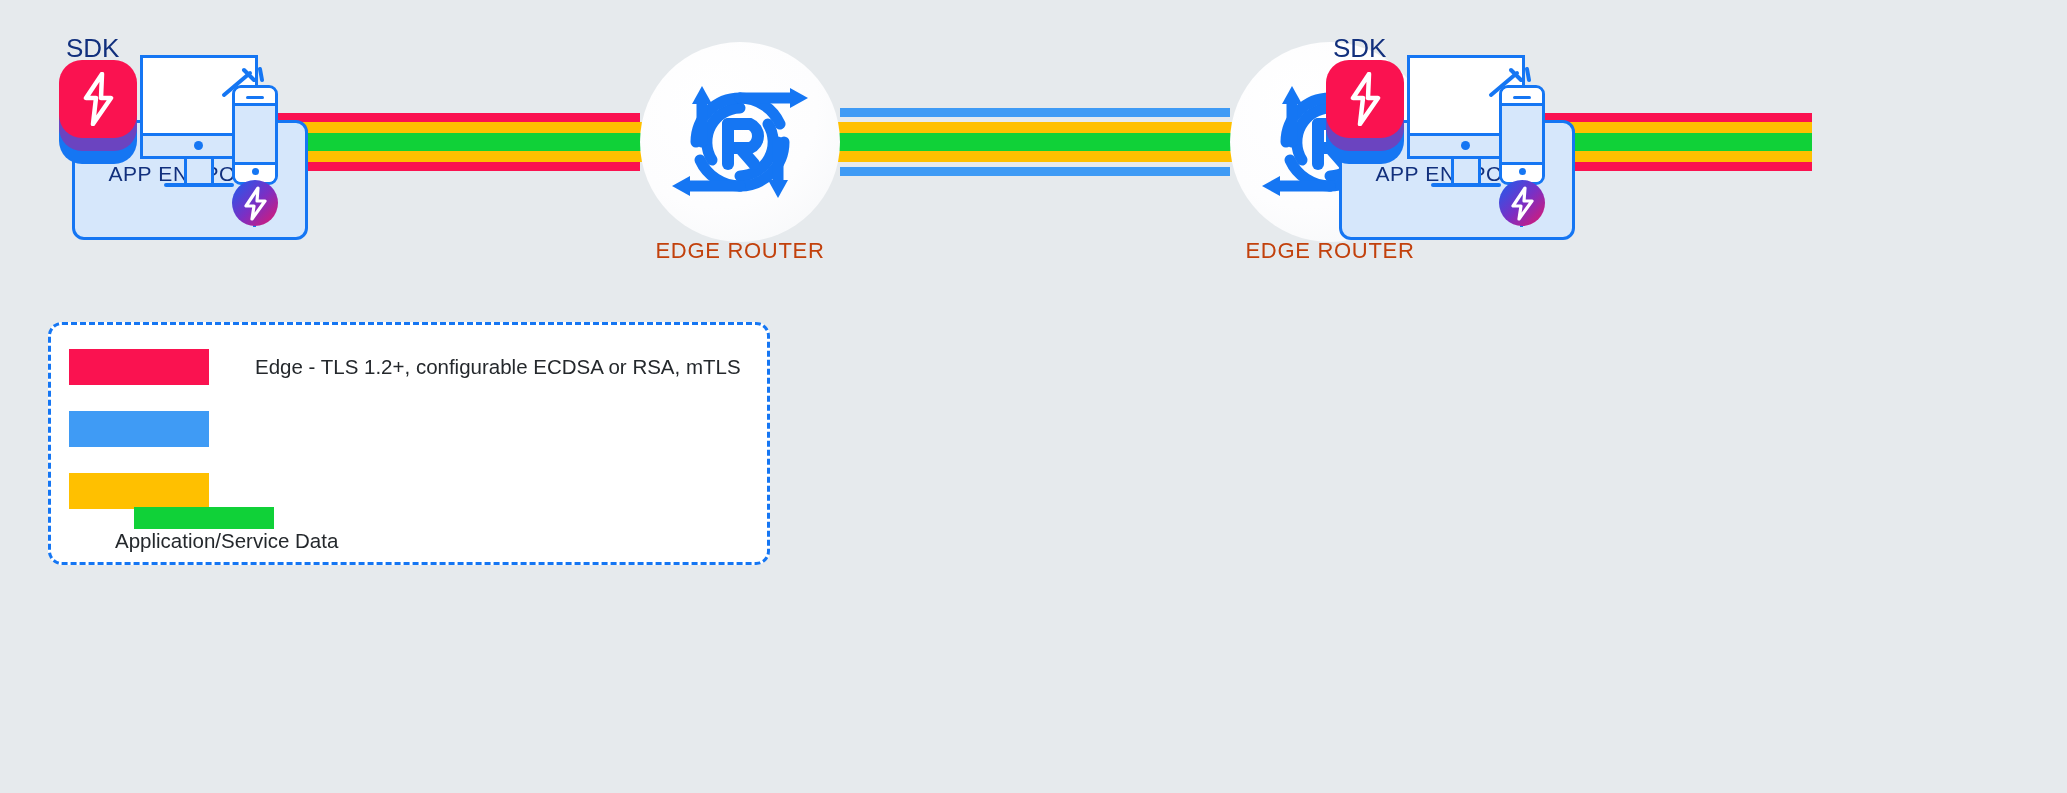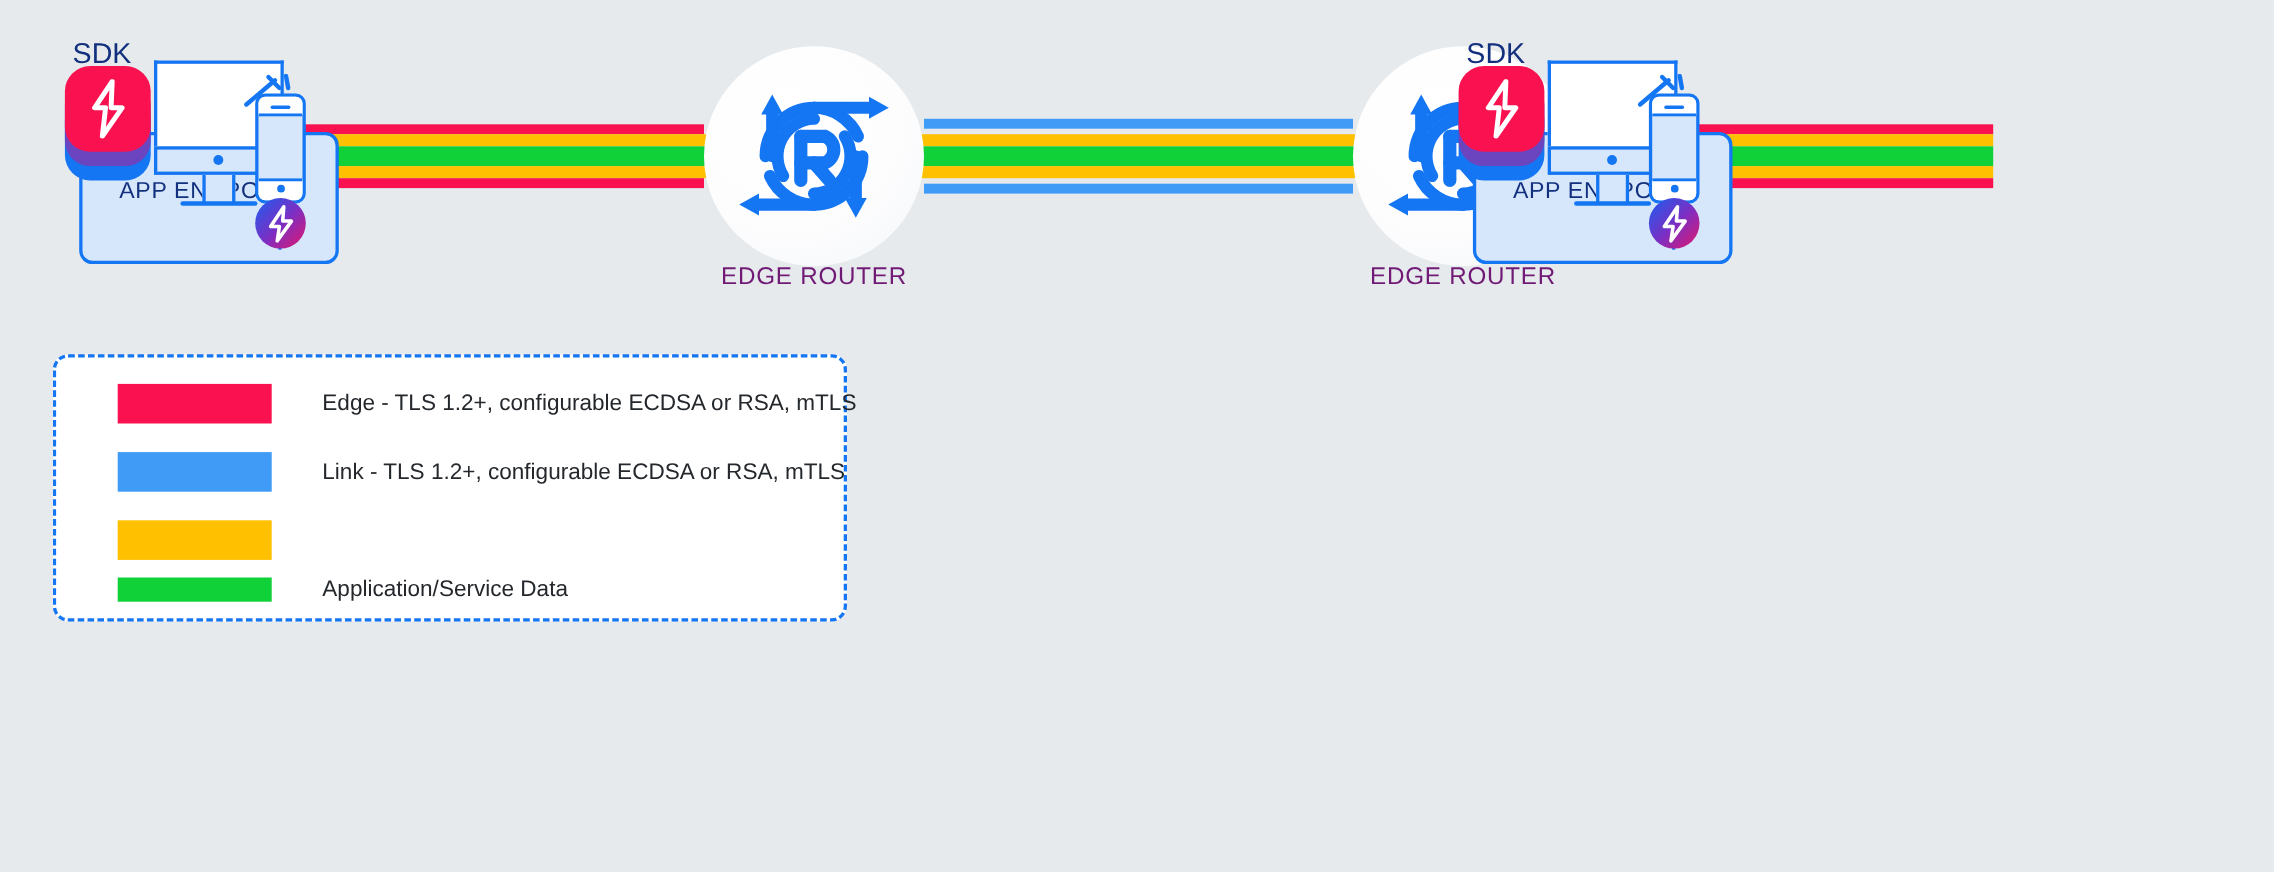--- a/index.html
+++ b/index.html
@@ -104,32 +104,32 @@
     background: linear-gradient(135deg, #1a5ef0 0%, #7b2fc4 52%, #e3176b 100%);
   }
 
   
   .router { position: absolute; }
   .router-disc {
     position: absolute; width: 200px; height: 200px; border-radius: 50%;
     background: radial-gradient(circle at 38% 32%, #ffffff 0%, #fdfdfe 55%, #f4f6f8 100%);
   }
   .router-label {
-    position: absolute; color: #701a75; font-size: 22px;
+    position: absolute; color: #c2410c; font-size: 22px;
     letter-spacing: .7px; white-space: nowrap; text-align: center;
   }
 
   
   .legend {
     position: absolute; left: 48px; top: 322px;
     width: 722px; height: 243px;
     background: #ffffff; border: 3px dashed #1576f3; border-radius: 14px;
   }
   .legend-row {
-    position: absolute; left: 18px; display: flex; align-items: center; margin-left: 38px;
+    position: absolute; left: 18px; display: flex; align-items: center;
   }
   .swatch { width: 140px; height: 36px; flex: 0 0 auto; }
   .legend-text {
     margin-left: 46px; color: #24282c; font-size: 20.5px;
     white-space: nowrap;
   }
 </style>
 </head>
 <body>
 
@@ -337,27 +337,26 @@
 
   <div class="legend">
 
     <div class="legend-row" style="top:24px;">
       <div class="swatch" style="background:#fa1250;"></div>
       <div class="legend-text">Edge - TLS 1.2+, configurable ECDSA or RSA, mTLS</div>
     </div>
 
     <div class="legend-row" style="top:86px;">
       <div class="swatch" style="background:#3f9bf5;"></div>
-      <div class="legend-text">Link - TLS 1.2+, configurable ECDSA or RSA, mTLS</div>
     </div>
 
     <div class="legend-row" style="top:148px;">
       <div class="swatch" style="background:#ffc000;"></div>
     </div>
 
-    <div class="legend-row" style="top:199px;">
+    <div class="legend-row" style="top:182px;flex-direction:column;">
       <div class="swatch" style="background:#10d138; height:22px;"></div>
       <div class="legend-text">Application/Service Data</div>
     </div>
 
   </div>
 
 </div>
 
 </body></html>

